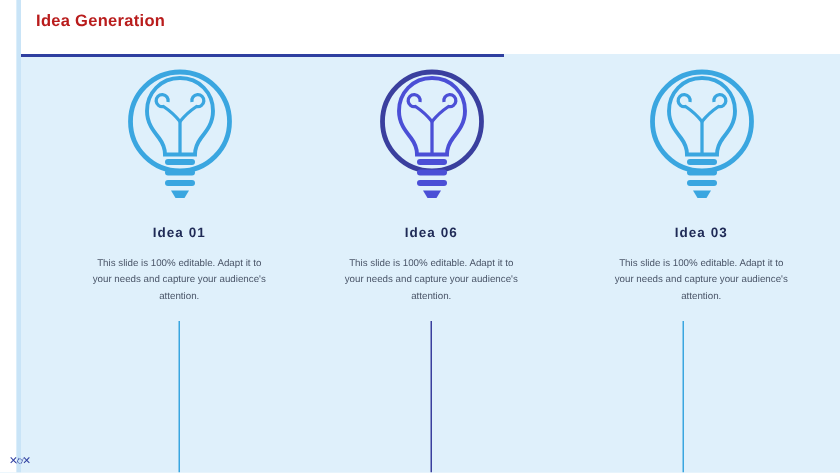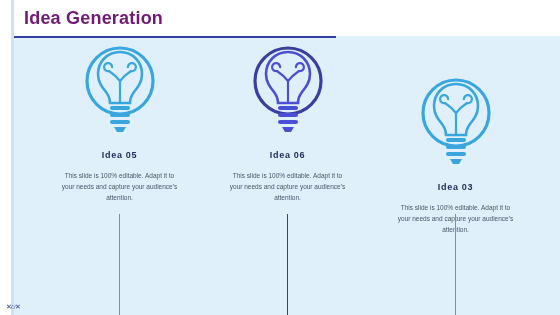--- a/index.html
+++ b/index.html
@@ -51,41 +51,41 @@
     top: 0;
     width: 322px;
     height: 36px;
     background: #ffffff;
     border-bottom: 2px solid #2f3fa0;
   }
   .page-title {
     position: absolute;
     left: 24px;
     top: 8px;
-    font-size: 18px;
+    font-size: 11px;
     font-weight: bold;
-    color: #701a75;
+    color: #b91c1c;
     letter-spacing: 0.2px;
   }
   .content {
     position: absolute;
     left: 14px;
     top: 36px;
     width: 546px;
     height: 279px;
   }
   .col {
     position: absolute;
     top: 0;
     width: 175px;
     text-align: center;
   }
   .col-0 { left: 18px; }
   .col-1 { left: 186px; }
-  .col-2 { left: 354px; margin-top: 32px; }
+  .col-2 { left: 366px; }
 
   .bulb-wrap {
     position: relative;
     height: 112px;
     display: flex;
     align-items: center;
     justify-content: center;
   }
   .idea-label {
     font-size: 9px;
@@ -143,21 +143,21 @@
           <path d="M44 63 L44 40" fill="none" stroke="#3aa6e0" stroke-width="2.2"></path>
           <path d="M44 41 C40 36 36 33 33 31 M44 41 C48 36 52 33 55 31" fill="none" stroke="#3aa6e0" stroke-width="2.2" stroke-linecap="round"></path>
           <path d="M33 31 a4 4 0 1 1 3 -3" fill="none" stroke="#3aa6e0" stroke-width="2.2"></path>
           <path d="M55 31 a4 4 0 1 0 -3 -3" fill="none" stroke="#3aa6e0" stroke-width="2.2"></path>
           <rect x="34" y="66" width="20" height="4" rx="2" fill="#3aa6e0"></rect>
           <rect x="34" y="73" width="20" height="4" rx="2" fill="#3aa6e0"></rect>
           <rect x="34" y="80" width="20" height="4" rx="2" fill="#3aa6e0"></rect>
           <path d="M38 87 L50 87 L47 92 L41 92 Z" fill="#3aa6e0"></path>
         </svg>
       </div>
-      <div class="idea-label">Idea 05</div>
+      <div class="idea-label">Idea 01</div>
       <div class="idea-desc">This slide is 100% editable. Adapt it to your needs and capture your audience's attention.</div>
     </div>
 
     <div class="col col-1">
       <div class="bulb-wrap">
         <svg width="88" height="104" viewBox="0 0 88 104">
           <circle cx="44" cy="41" r="33" fill="none" stroke="#3a3f9e" stroke-width="3.2"></circle>
           <path d="M44 12 C31 12 22 22 22 34 C22 42 26 47 30 52 C33 56 34 59 34 63 L54 63 C54 59 55 56 58 52 C62 47 66 42 66 34 C66 22 57 12 44 12 Z" fill="none" stroke="#4b4fd6" stroke-width="2.6"></path>
           <path d="M44 63 L44 40" fill="none" stroke="#4b4fd6" stroke-width="2.2"></path>
           <path d="M44 41 C40 36 36 33 33 31 M44 41 C48 36 52 33 55 31" fill="none" stroke="#4b4fd6" stroke-width="2.2" stroke-linecap="round"></path>

